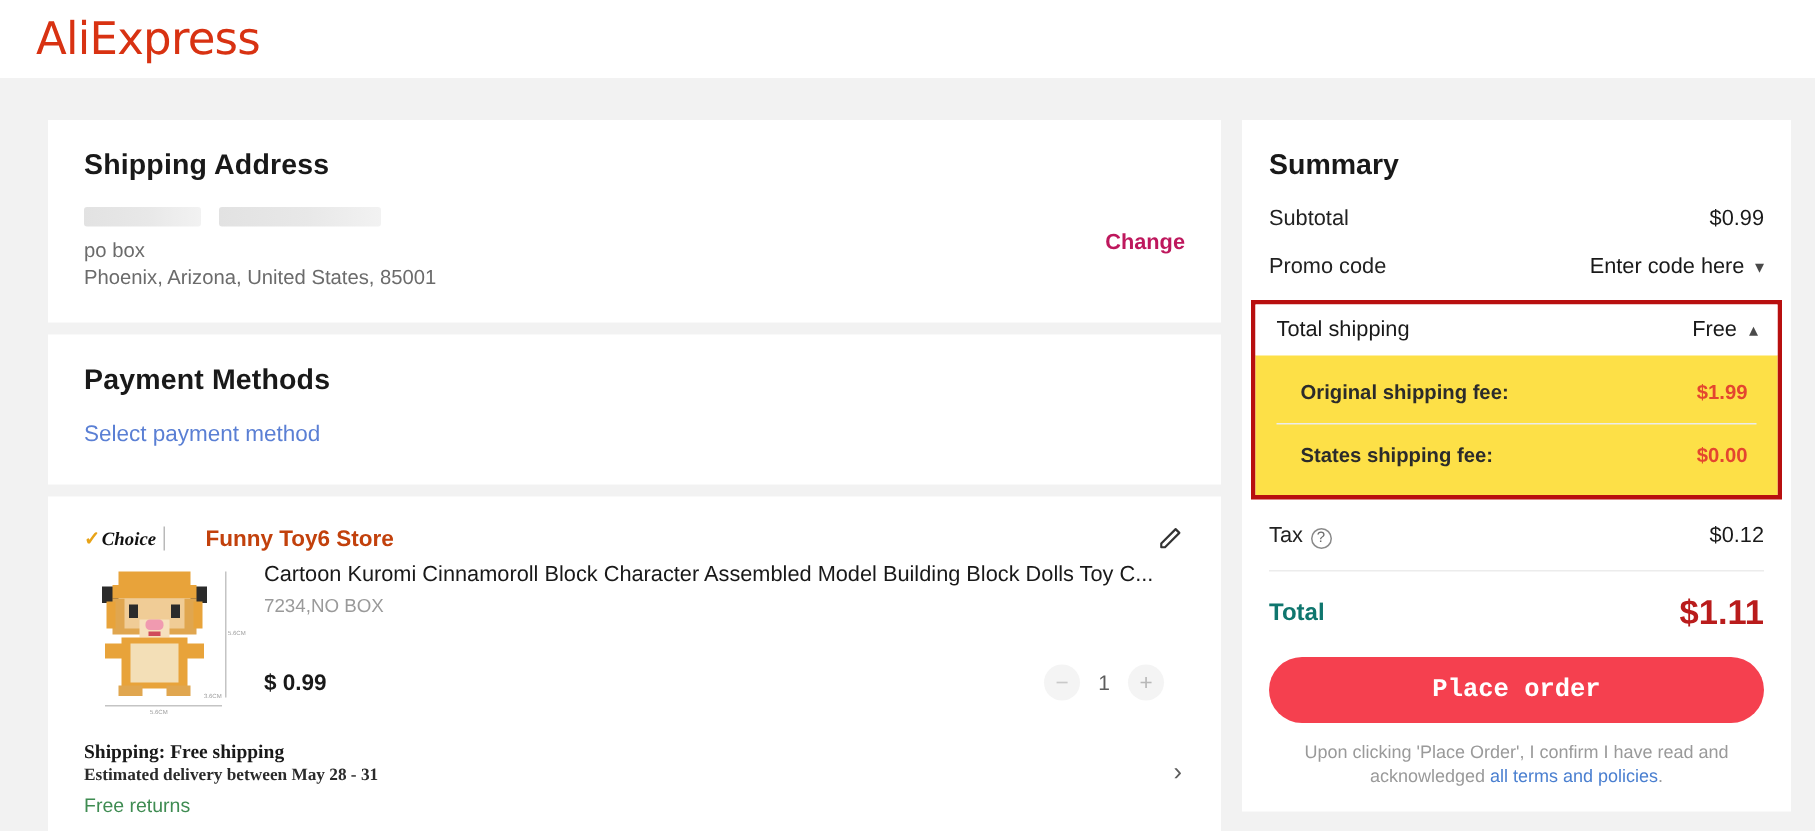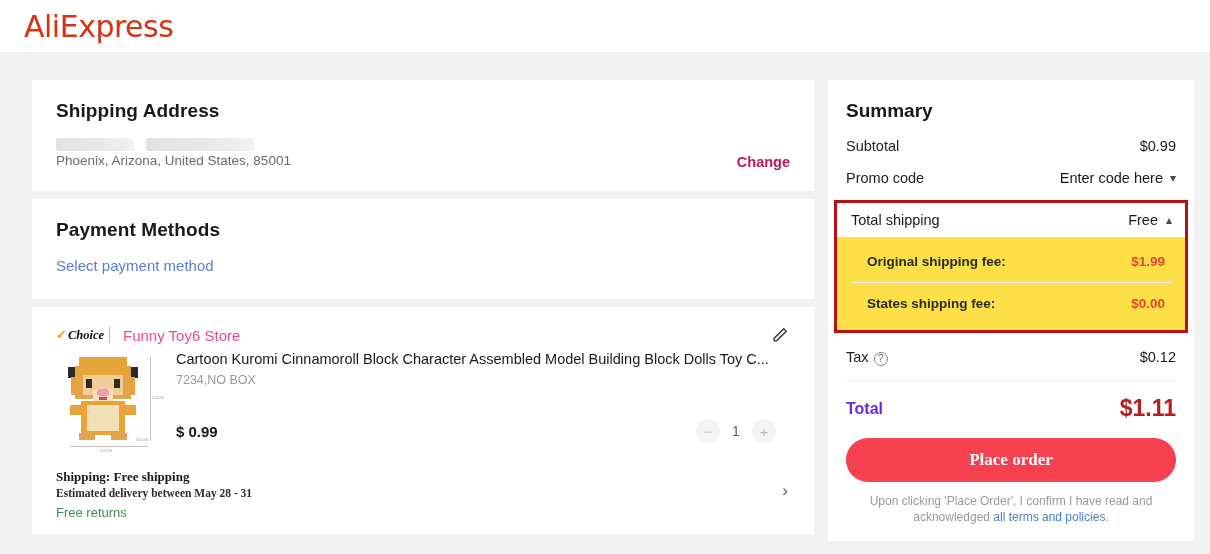--- a/index.html
+++ b/index.html
@@ -64,21 +64,21 @@
   .store-card { padding: 16px 22px 14px 24px; }
   .store-head { display: flex; align-items: center; position: relative; height: 24px; }
   .choice-badge {
     display: inline-flex; align-items: center;
     font-size: 12.5px; font-weight: bold; font-style: italic;
     color: #111; font-family: "Liberation Serif", serif;
     border-right: 1.5px solid #b9b9b9; padding-right: 5px;
   }
   .choice-badge .tick { color: #e8a317; font-style: normal; font-weight: bold; margin-right: 1px; font-size: 13px; }
   .store-name {
-    margin-left: 13px; font-size: 15px; font-weight: normal; color: #ec4899;
+    margin-left: 27px; font-size: 15px; font-weight: bold; color: #c2410c;
   }
   .edit-icon {
     position: absolute; right: 2px; top: 2px;
     width: 20px; height: 20px; cursor: pointer; color: #333;
   }
 
   .product-row { display: flex; margin-top: 0; }
   .prod-img {
     width: 108px; height: 108px; flex: none;
     position: relative; background: #fff; overflow: hidden;
@@ -156,28 +156,28 @@
     display: inline-flex; align-items: center; justify-content: center;
     width: 14px; height: 14px; border: 1px solid #8a8a8a; border-radius: 50%;
     font-size: 10px; color: #6a6a6a; margin-left: 5px; line-height: 1;
     cursor: pointer;
   }
   .divider { height: 1px; background: #ececec; margin-top: 14px; }
   .total-row {
     display: flex; align-items: center; justify-content: space-between;
     margin-top: 14px;
   }
-  .total-lbl { font-size: 16px; font-weight: bold; color: #6d28d9; text-align: right; }
+  .total-lbl { font-size: 16px; font-weight: bold; color: #0f766e; text-align: right; }
   .total-val { font-size: 23px; font-weight: bold; color: #b91c1c; }
 
   .place-order {
     margin-top: 16px; width: 100%; height: 44px; border: none;
     border-radius: 24px; background: #f5404f; color: #fff;
     font-size: 17px; font-weight: bold; cursor: pointer;
-    font-family: Liberation Serif, serif;
+    font-family: Liberation Mono, monospace;
   }
   .terms {
     margin-top: 11px; text-align: center; font-size: 12px;
     color: #9a9a9a; line-height: 16px; padding: 0 6px;
   }
   .terms a { color: #4a7fd0; text-decoration: none; cursor: pointer; }
 
   
   .toy { position: absolute; left: 8px; top: 6px; }
   .px { position: absolute; }
@@ -196,20 +196,21 @@
   <div class="content">
 
     <div class="left-col">
 
       <div class="card addr-card">
         <div class="sec-title">Shipping Address</div>
         <div class="redact-row">
           <div class="redact r1"></div>
           <div class="redact r2"></div>
         </div>
+        <div class="addr-line">po box</div>
         <div class="addr-line" style="margin-top:1px">Phoenix, Arizona, United States, 85001</div>
         <div class="change-link">Change</div>
       </div>
 
       <div class="card pay-card">
         <div class="sec-title">Payment Methods</div>
         <div class="pay-link">Select payment method</div>
       </div>
 
       <div class="card store-card">

